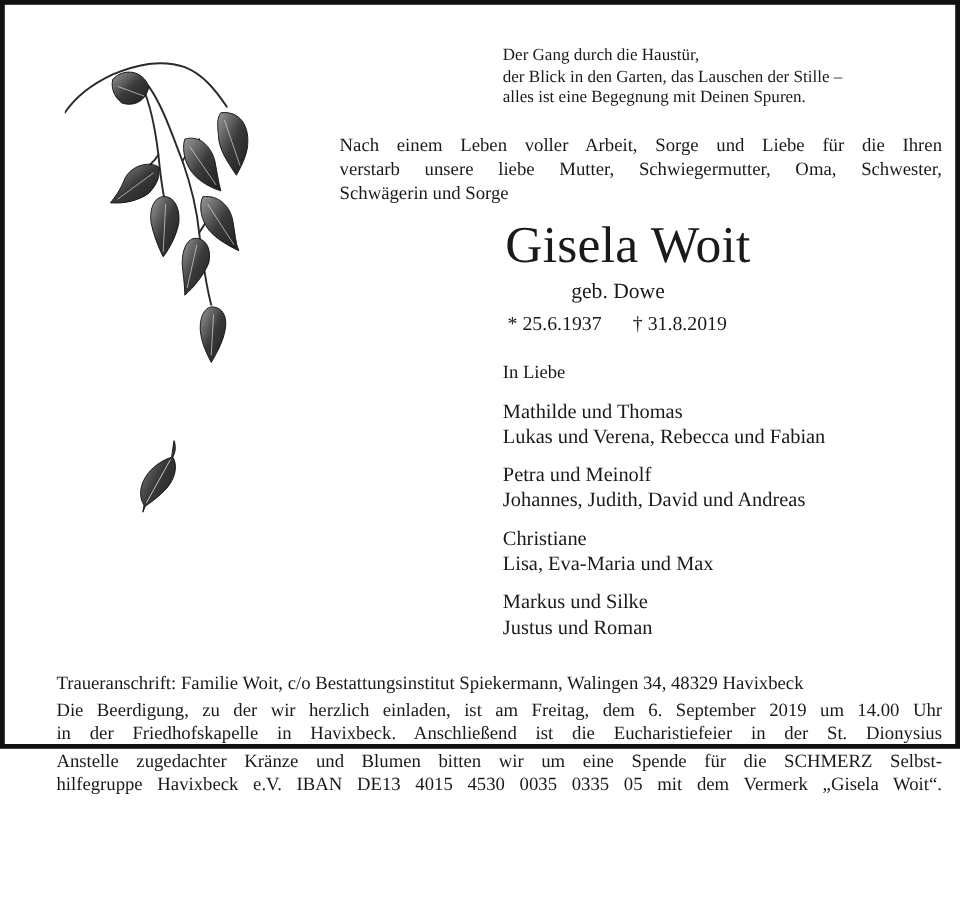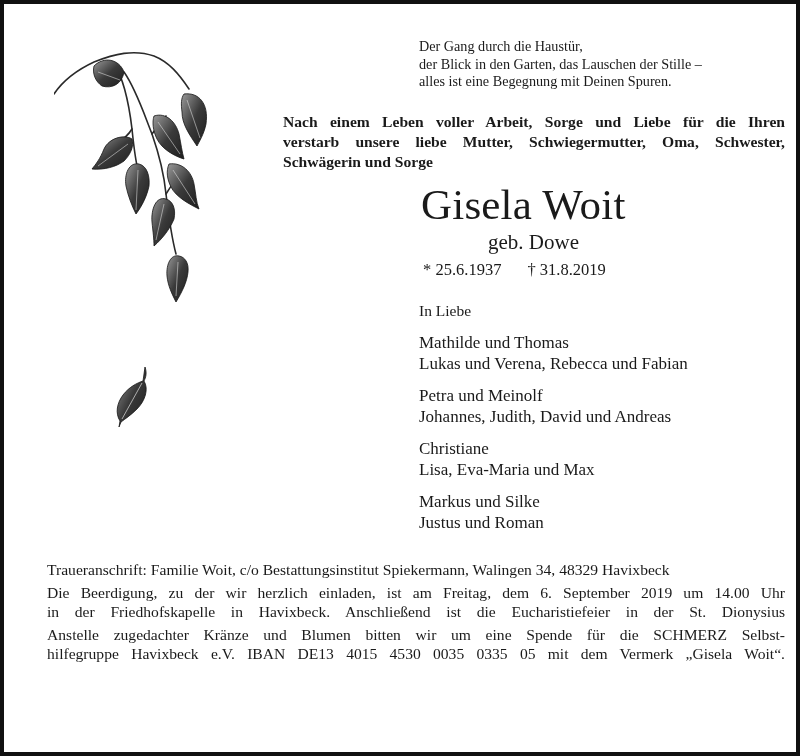--- a/index.html
+++ b/index.html
@@ -1,30 +1,30 @@
 <!DOCTYPE html>
 <html><head>
 <meta charset="utf-8">
 <style>
   html, body { margin: 0; padding: 0; background: #ffffff; }
   body { width: 800px; height: 756px; position: relative; overflow: hidden; }
   .frame {
-    position: absolute; left: 0; top: 0; width: 800px; height: 756px;
+    position: absolute; left: 0; top: 0; width: 800px; height: 624px;
     box-sizing: border-box; border: 4px solid #111111; background: #ffffff;
   }
   .serif { font-family: "Liberation Serif", "DejaVu Serif", serif; color: #1a1a1a; }
   .abs { position: absolute; }
 
   .poem { left: 415px; top: 34px; font-size: 14.2px; line-height: 17.5px; }
   .intro { left: 279px; top: 108px; width: 502px; font-size: 15.6px; line-height: 20px; text-align: justify; }
-  .intro .line { display: block; text-align: justify; text-align-last: justify; font-weight: bold; }
+  .intro .line { display: block; text-align: justify; text-align-last: justify; }
   .intro .line.last { text-align-last: left; }
 
   .name { left: 417px; top: 177px; font-size: 43px; line-height: 48px; letter-spacing: 0.2px; }
-  .maiden { left: 484px; top: 229px; font-size: 21px; line-height: 18px; }
+  .maiden { left: 472px; top: 229px; font-size: 18px; line-height: 18px; }
   .dates { left: 419px; top: 256px; font-size: 16.5px; line-height: 20px; }
   .dates .death { margin-left: 26px; text-align: right; }
   .inliebe { left: 415px; top: 298px; font-size: 15.5px; line-height: 18px; }
 
   .families { left: 415px; top: 328px; font-size: 17px; line-height: 21px; }
   .family { margin-bottom: 11px; }
   .family div { white-space: nowrap; }
 
   .footer { left: 43px; top: 556px; width: 738px; }
   .footer .p { font-size: 15.6px; line-height: 19px; text-align: justify; }

